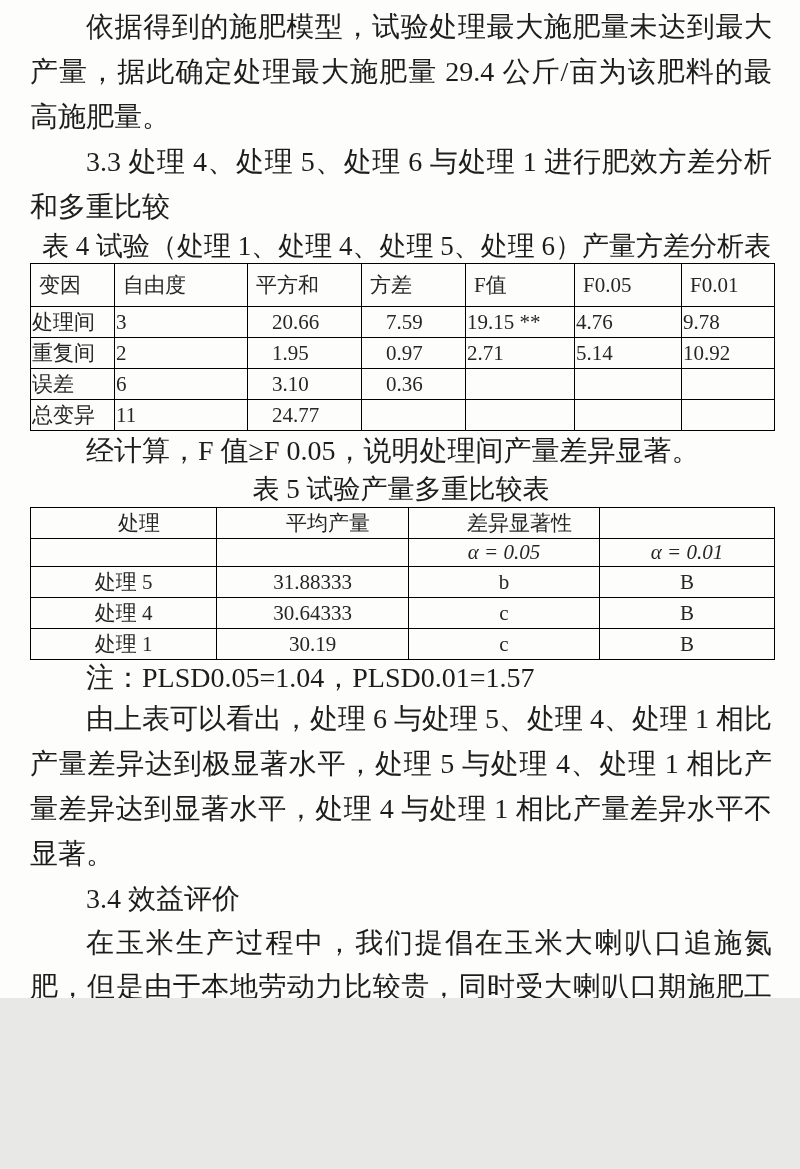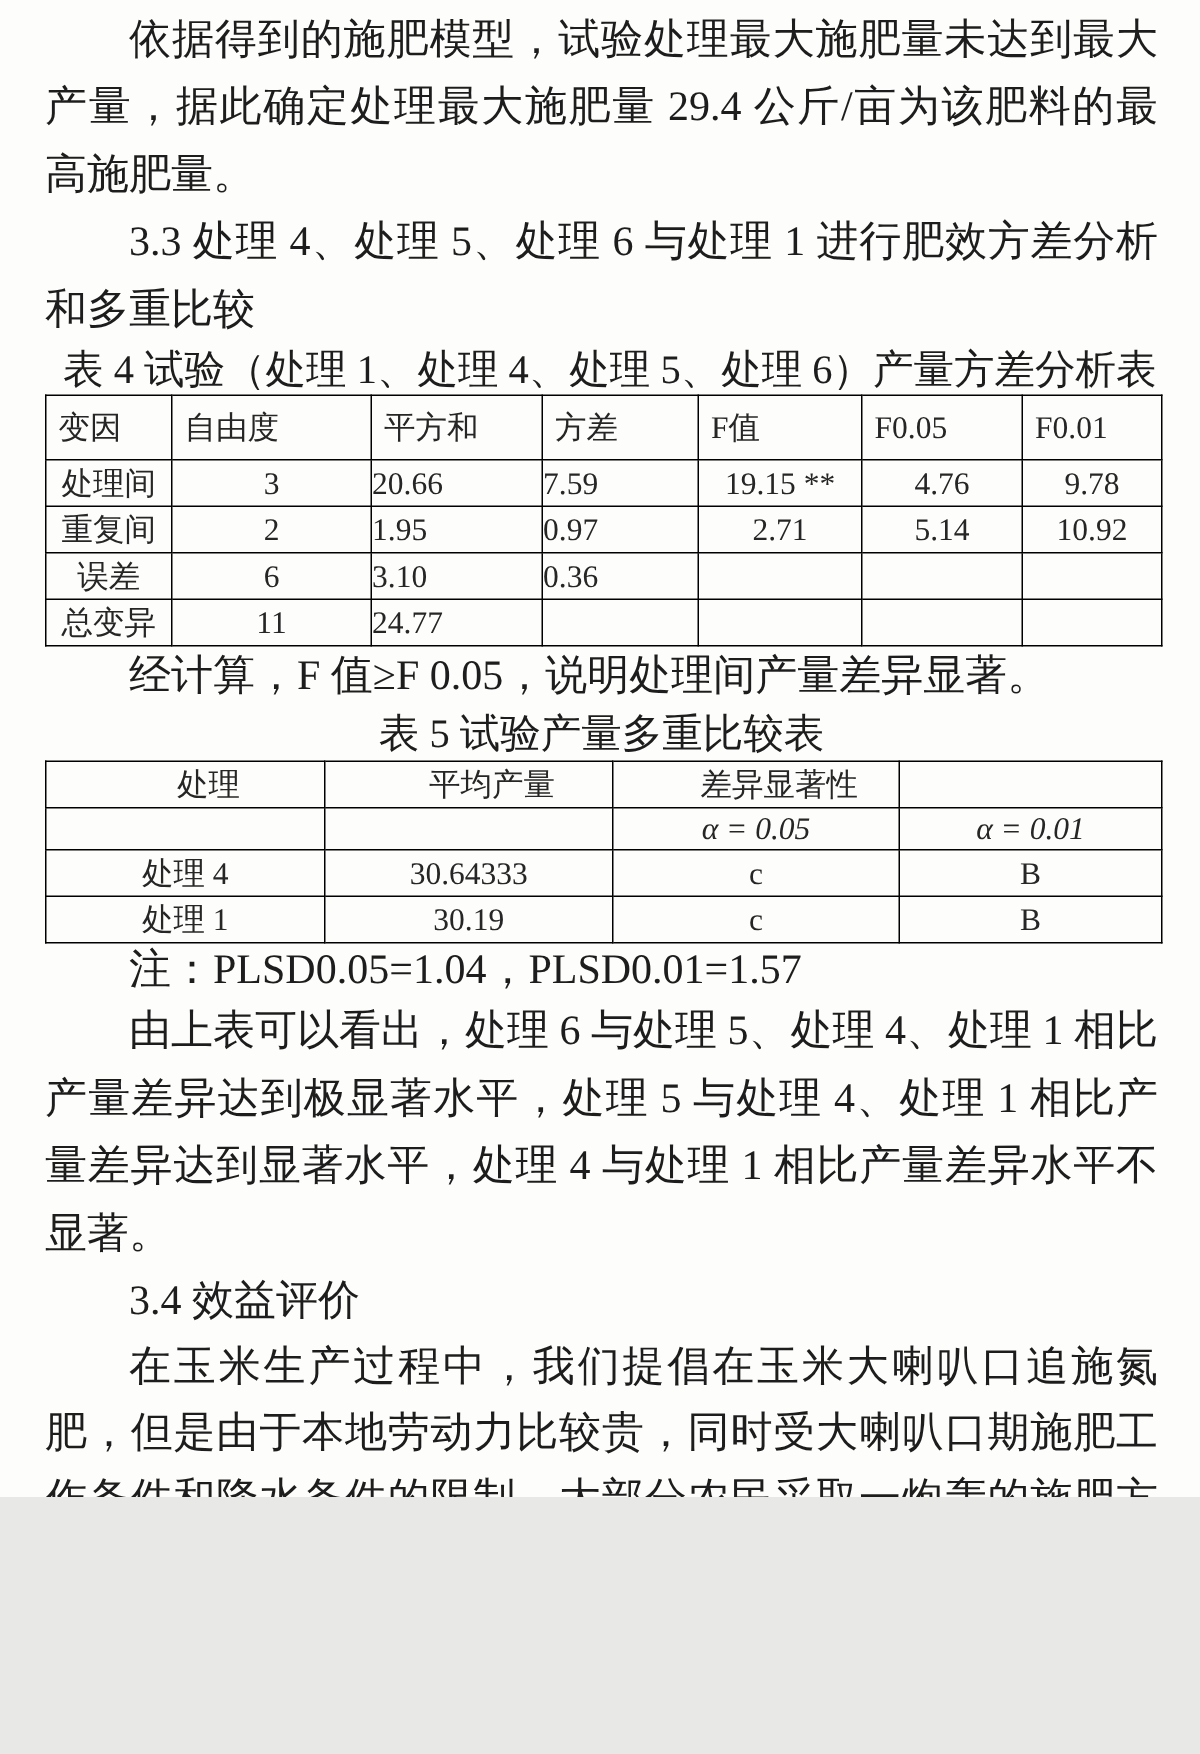--- a/index.html
+++ b/index.html
@@ -46,22 +46,22 @@
     border:1px solid #000000;
     font-weight:normal;
     overflow:hidden;
     white-space:nowrap;
   }
   .t4 th{height:40px;text-align:left;padding-left:8px;}
   .t4 td{height:24px;}
   .t5 td{height:26px;text-align:center;}
   .t5 .hr1 td{height:25px;padding-left:32px;}
   .t5 .hr2 td{height:25px;}
-  .a-c{text-align:center;}
-  .a-l{text-align:left;padding-left:0;}
+  .a-c{text-align:left;}
+  .a-l{text-align:left;padding-left:24px;}
   .alpha{font-style:italic;}
 </style>
 </head>
 <body>
 
 <div class="page">
 
   <p class="body indent">依据得到的施肥模型，试验处理最大施肥量未达到最大产量，据此确定处理最大施肥量 29.4 公斤/亩为该肥料的最高施肥量。</p>
 
   <p class="body indent">3.3 处理 4、处理 5、处理 6 与处理 1 进行肥效方差分析和多重比较</p>
@@ -145,20 +145,26 @@
         <td>差异显著性</td>
         <td></td>
       </tr>
       <tr class="hr2">
         <td></td>
         <td></td>
         <td class="alpha">α = 0.05</td>
         <td class="alpha">α = 0.01</td>
       </tr>
       <tr>
+        <td>处理 5</td>
+        <td>31.88333</td>
+        <td>b</td>
+        <td>B</td>
+      </tr>
+      <tr>
         <td>处理 4</td>
         <td>30.64333</td>
         <td>c</td>
         <td>B</td>
       </tr>
       <tr>
         <td>处理 1</td>
         <td>30.19</td>
         <td>c</td>
         <td>B</td>

